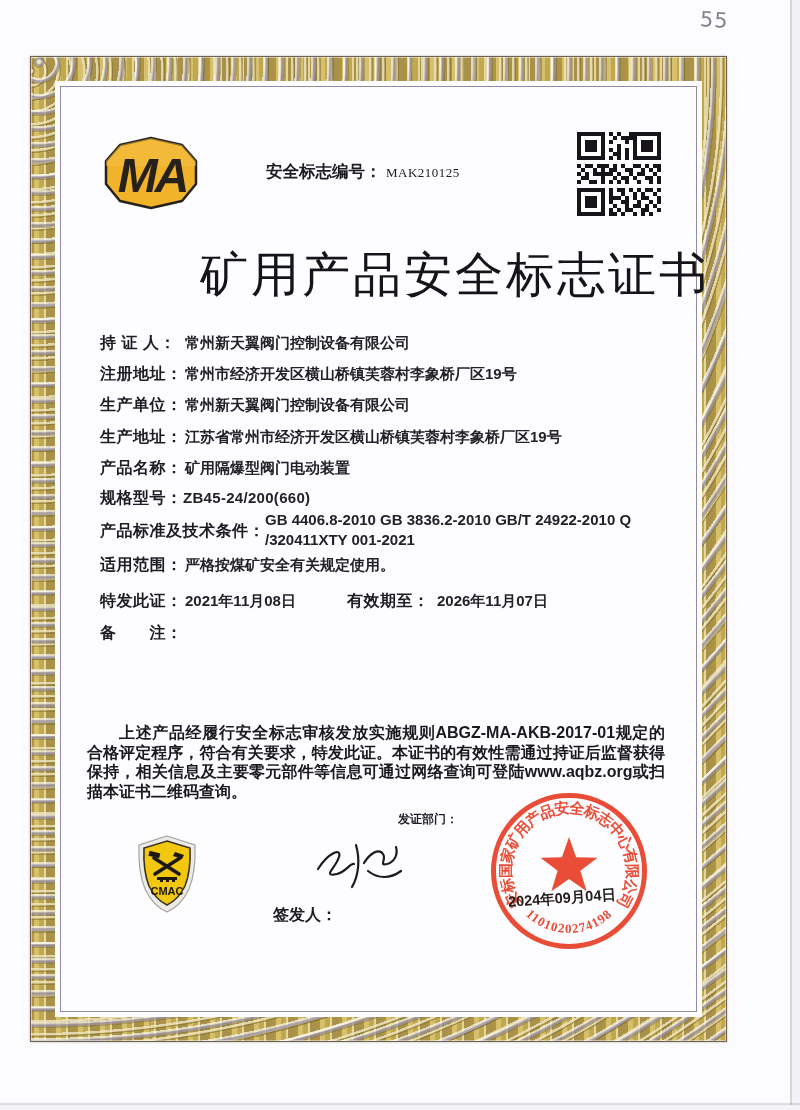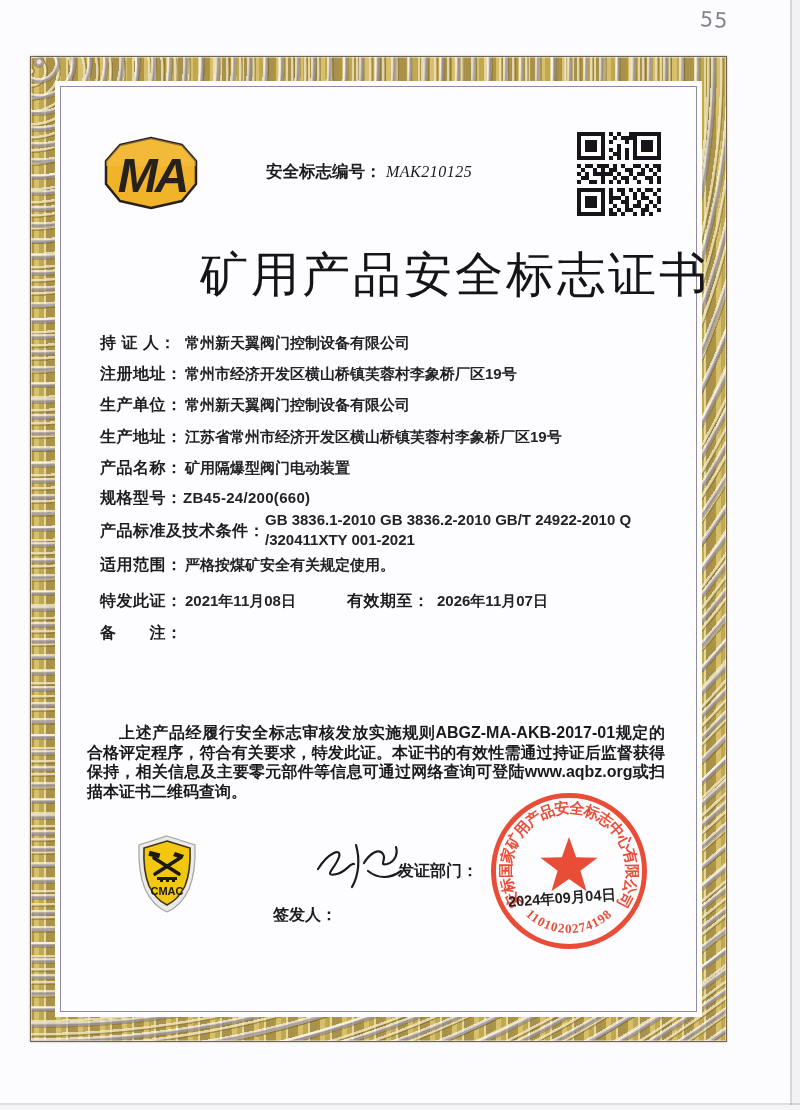--- a/index.html
+++ b/index.html
@@ -32,41 +32,41 @@
     box-shadow: inset 0 0 0 1px rgba(255,255,255,.45), 0 0 2px rgba(90,80,60,.4);
   }
   .frame-inner {
     position:absolute; left:29px; top:29px; right:29px; bottom:29px;
     background:#fdfcfe; border:1px solid #938b9b;
     box-shadow:0 0 0 5px #fdfcfe;
   }
 
   .header-certline { position:absolute; left:266px; top:161px; white-space:nowrap; }
   .header-certline .cl { font-size:16.5px; font-weight:700; color:#1d1c1f; }
-  .header-certline .cv { font-size:16px; font-family:"Liberation Serif", serif; color:#1b1a1d; letter-spacing:.5px;font-style:italic; }
+  .header-certline .cv { font-size:13px; font-family:"Liberation Serif", serif; color:#1b1a1d; letter-spacing:.5px; }
 
   .cert-title {
     position:absolute; left:200px; top:243px; width:452px; text-align:center;
     font-size:48px; font-weight:400; color:#151418; letter-spacing:3px; white-space:nowrap;
   }
 
   .lbl { position:absolute; font-size:16px; font-weight:700; color:#1d1c20; letter-spacing:.5px; white-space:nowrap;text-align:right; }
   .val { position:absolute; font-size:15px; font-weight:700; color:#232226; white-space:nowrap; }
 
   .statement {
     position:absolute; left:87px; top:723px; width:578px;
     font-size:16px; font-weight:700; color:#1a191d;
     line-height:19.5px; text-indent:2em; text-align:justify;
   }
 
   .ma-logo { position:absolute; left:103px; top:136px; }
   .qr { position:absolute; left:577px; top:132px; }
   .cmac { position:absolute; left:135px; top:835px; }
   .sig-label { position:absolute; left:273px; top:861px; font-size:16px; font-weight:700; color:#1d1c20;margin-top:44px; }
-  .dept-label { position:absolute; left:398px; top:861px; font-size:16px; font-weight:700; color:#1d1c20; }
+  .dept-label { position:absolute; left:398px; top:811px; font-size:12px; font-weight:700; color:#1d1c20; }
   .signature { position:absolute; left:310px; top:833px; }
   .stamp { position:absolute; left:474px; top:776px; opacity:.94; }
 </style>
 </head>
 <body>
 
 <div class="paper">
 
   <div class="page-num">55</div>
 
@@ -123,21 +123,21 @@
   <div class="lbl" style="left:100px; top:427px">生产地址：</div>
   <div class="val" style="left:185px; top:428px">江苏省常州市经济开发区横山桥镇芙蓉村李象桥厂区19号</div>
 
   <div class="lbl" style="left:100px; top:458px">产品名称：</div>
   <div class="val" style="left:185px; top:459px">矿用隔爆型阀门电动装置</div>
 
   <div class="lbl" style="left:100px; top:488px">规格型号：</div>
   <div class="val" style="left:183px; top:489px; letter-spacing:.3px">ZB45-24/200(660)</div>
 
   <div class="lbl" style="left:100px; top:521px">产品标准及技术条件：</div>
-  <div class="val" style="left:265px; top:511px">GB 3836.1-2010 GB 3836.2-2010 GB/T 24922-2010 Q</div>
+  <div class="val" style="left:265px; top:511px">GB 4406.8-2010 GB 3836.2-2010 GB/T 24922-2010 Q</div>
   <div class="val" style="left:265px; top:531px">/320411XTY 001-2021</div>
 
   <div class="lbl" style="left:100px; top:555px">适用范围：</div>
   <div class="val" style="left:185px; top:556px">严格按煤矿安全有关规定使用。</div>
 
   <div class="lbl" style="left:100px; top:591px">特发此证：</div>
   <div class="val" style="left:185px; top:592px">2021年11月08日</div>
   <div class="lbl" style="left:347px; top:591px">有效期至：</div>
   <div class="val" style="left:437px; top:592px">2026年11月07日</div>
 

